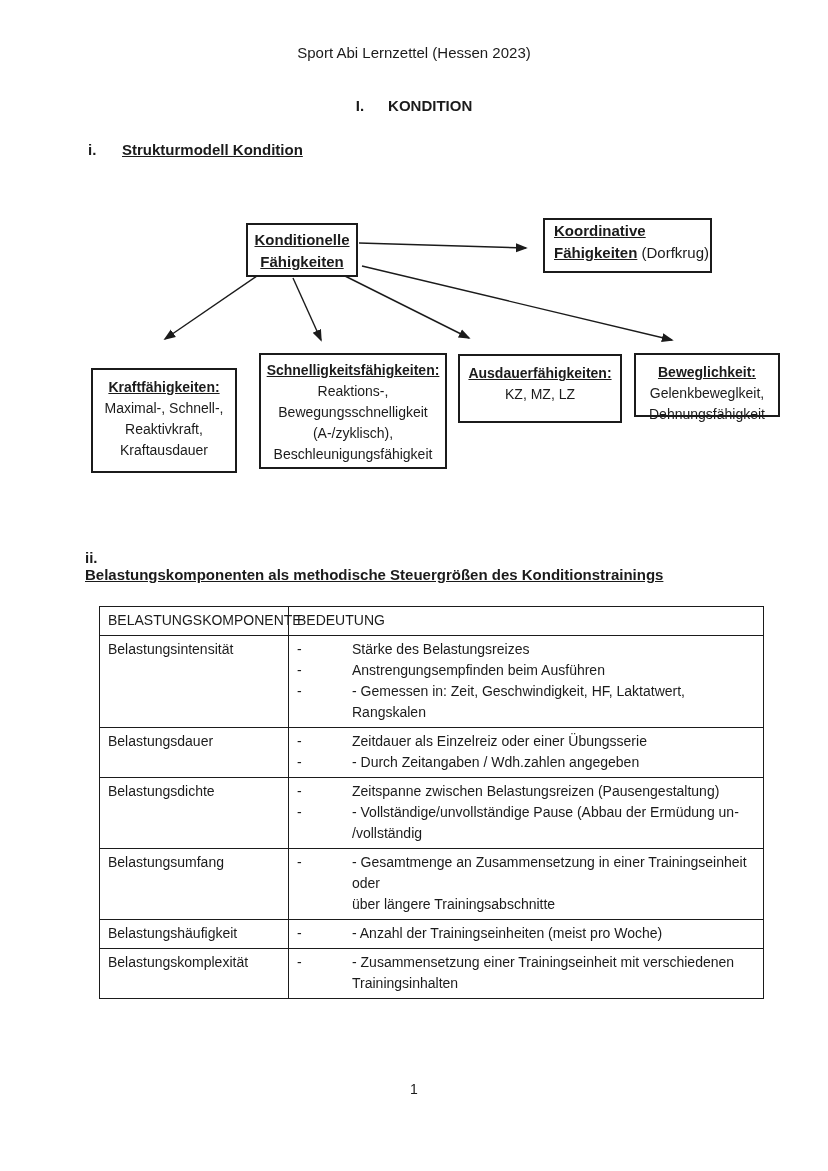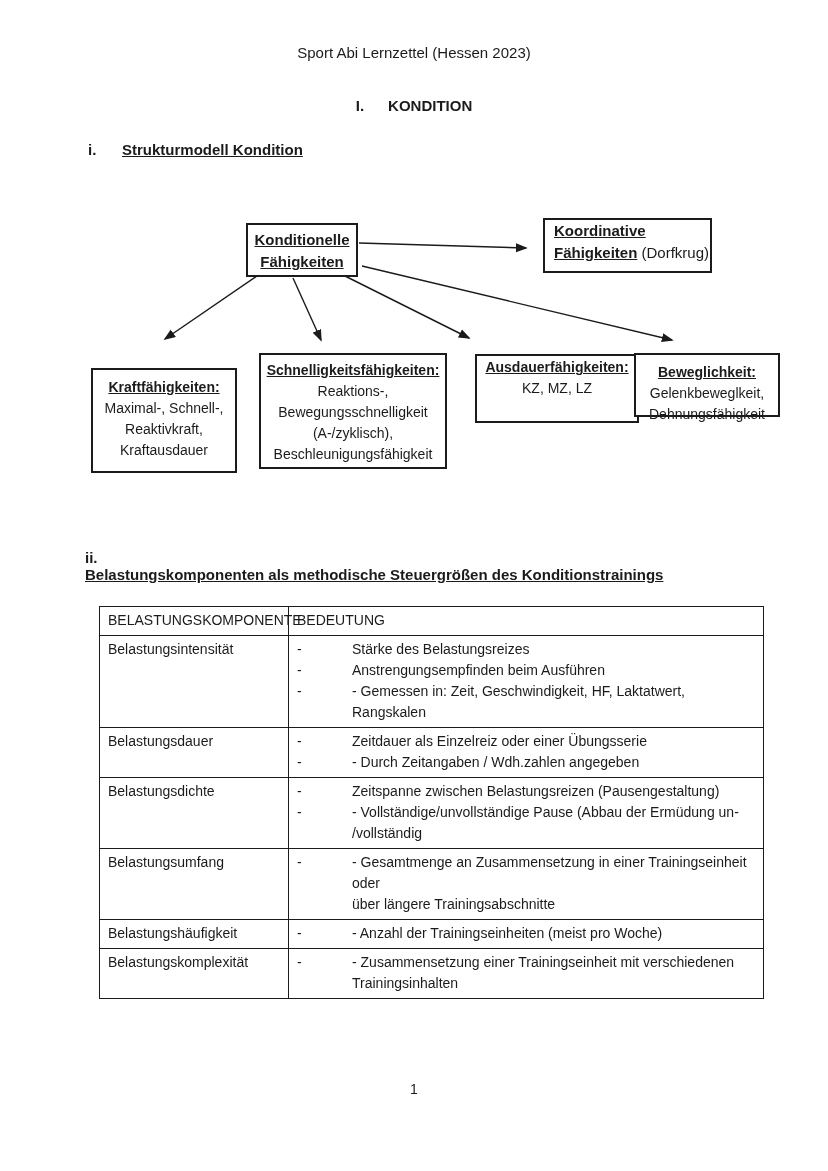--- a/index.html
+++ b/index.html
@@ -57,21 +57,21 @@
     font-size: 14px;
     line-height: 21px;
   }
   .dbox.center { text-align: center; }
   .dbox .line { display: block; white-space: nowrap; }
   .dbox .bold { font-weight: bold; text-decoration: underline; }
   .box-root          { left: 246px; top: 223px; width: 112px; height: 54px; padding-top: 4px; font-size: 15px; line-height: 22px; }
   .box-coordinative  { left: 543px; top: 218px; width: 169px; height: 55px; padding: 0 0 0 9px; font-size: 15px; line-height: 22px; }
   .box-kraft         { left: 91px;  top: 368px; width: 146px; height: 105px;  padding-top: 7px; }
   .box-schnelligkeit { left: 259px; top: 353px; width: 188px; height: 116px; padding-top: 5px; }
-  .box-ausdauer      { left: 458px; top: 354px; width: 164px; height: 69px;  padding-top: 1px; margin-left: 17px; }
+  .box-ausdauer      { left: 458px; top: 354px; width: 164px; height: 69px;  padding-top: 7px; }
   .box-beweglichkeit { left: 634px; top: 353px; width: 146px; height: 64px;  padding-top: 7px; }
 
   
   .load-table {
     position: absolute;
     left: 99px; top: 606px;
     width: 664px;
     border-collapse: collapse;
     table-layout: fixed;
     font-size: 14px;

